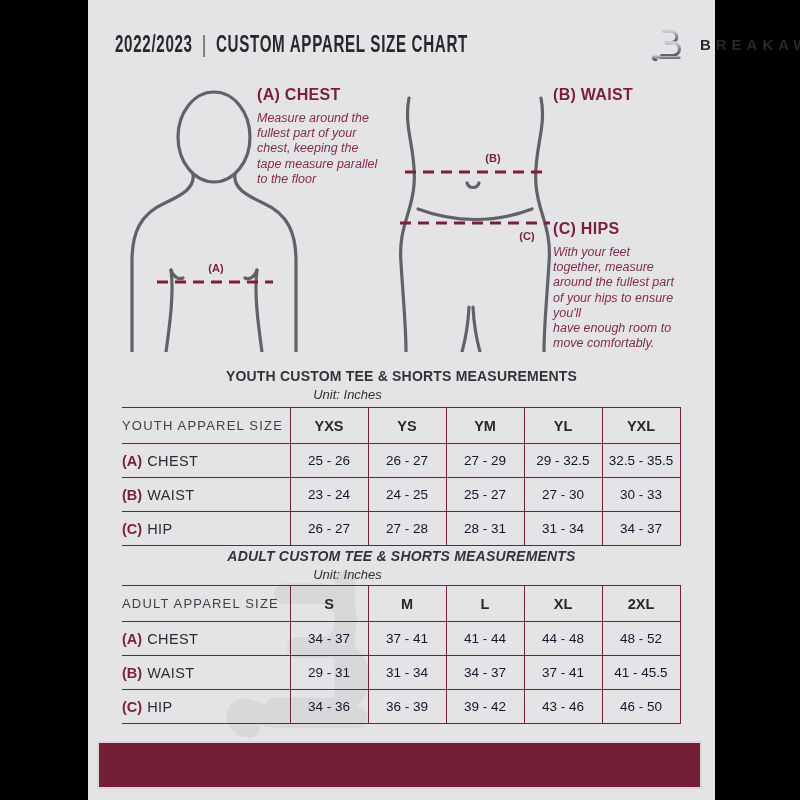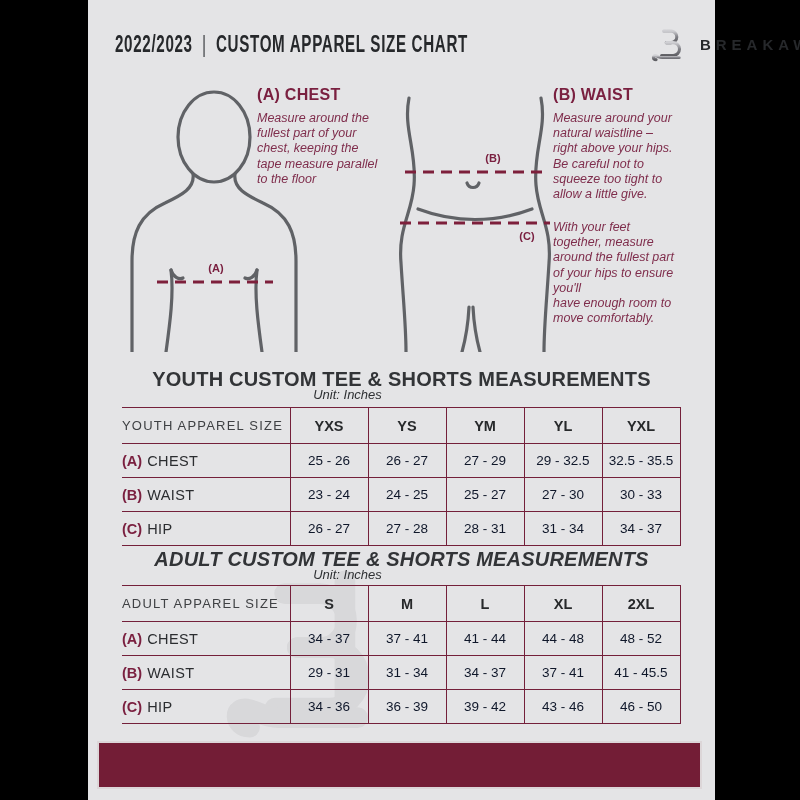--- a/index.html
+++ b/index.html
@@ -24,21 +24,21 @@
   .fig .dash{stroke:#7d1f3b;stroke-width:3;stroke-dasharray:11 7;stroke-linecap:butt;}
   .marker{position:absolute;width:40px;text-align:center;font-size:11px;font-weight:800;color:#7a2040;}
   .sec{position:absolute;}
   .sec h3{margin:0 0 7px 0;font-size:16px;font-weight:800;color:#7a2040;letter-spacing:.3px;}
   .sec p{margin:0;font-size:12.5px;line-height:15.2px;font-style:italic;color:#7f2d4c;white-space:pre-line;}
   .sec-chest{left:169px;top:6px;width:150px;}
   .sec-waist{left:465px;top:6px;width:160px;}
   .sec-hips{left:465px;top:140px;width:160px;}
 
   
-  .tbl-title{position:absolute;left:0;width:627px;text-align:center;font-size:20px;
+  .tbl-title{position:absolute;left:0;width:627px;text-align:center;font-size:14px;
              font-weight:700;color:#323437;letter-spacing:.2px;z-index:1;}
   .tbl-unit{position:absolute;left:0;width:519px;text-align:center;font-size:13px;
             font-style:italic;color:#2e3033;z-index:1;}
   .tbl{position:absolute;left:34px;width:558px;z-index:1;}
   .tbl table{width:558px;border-collapse:collapse;table-layout:fixed;}
   .tbl col.c-label{width:168px;}
   .tbl col.c-size{width:78px;}
   .tbl th,.tbl td{border-top:1.6px solid #74203a;border-bottom:1.6px solid #74203a;padding:0;}
   .tbl th:not(:first-child),.tbl td:not(:first-child){border-left:1.6px solid #74203a;}
   .tbl th:last-child,.tbl td:last-child{border-right:1.6px solid #74203a;}
@@ -123,28 +123,23 @@
       <div class="sec sec-chest">
         <h3>(A) CHEST</h3>
         <p>Measure around the
 fullest part of your
 chest, keeping the
 tape measure parallel
 to the floor</p>
       </div>
       <div class="sec sec-waist">
         <h3>(B) WAIST</h3>
-        <p>Measure around your
-natural waistline –
-right above your hips.
-Be careful not to
-squeeze too tight to
-allow a little give.</p>
       </div>
       <div class="sec sec-hips">
+        <h3>(C) HIPS</h3>
         <p>With your feet
 together, measure
 around the fullest part
 of your hips to ensure
 you'll
 have enough room to
 move comfortably.</p>
       </div>
     </div>
 

